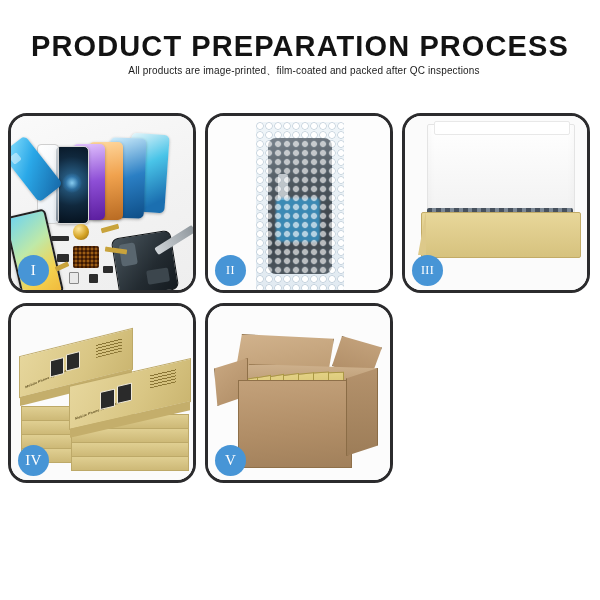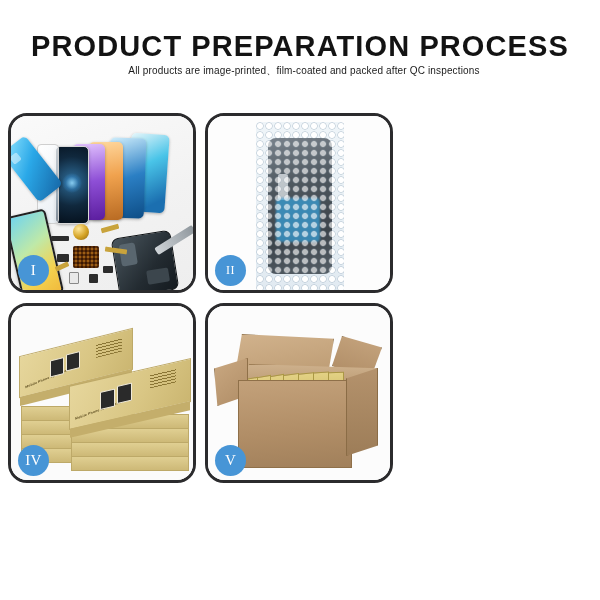--- a/index.html
+++ b/index.html
@@ -237,20 +237,28 @@
       <div class="panel">
         <div class="scene p2">
           <div class="bubblebag">
             <div class="innerphone"></div>
             <div class="bubbleoverlay"></div>
           </div>
         </div>
         <div class="badge two">II</div>
       </div>
 
+      <div class="panel">
+        <div class="scene p3">
+          <div class="lid"></div>
+          <div class="contents"></div>
+          <div class="boxbase"></div>
+        </div>
+        <div class="badge three">III</div>
+      </div>
 
     </div>
 
     <div class="row">
 
       <div class="panel">
         <div class="scene p4">
           <div class="stack">
 
             <div class="blayer" style="top:128px;"></div>

